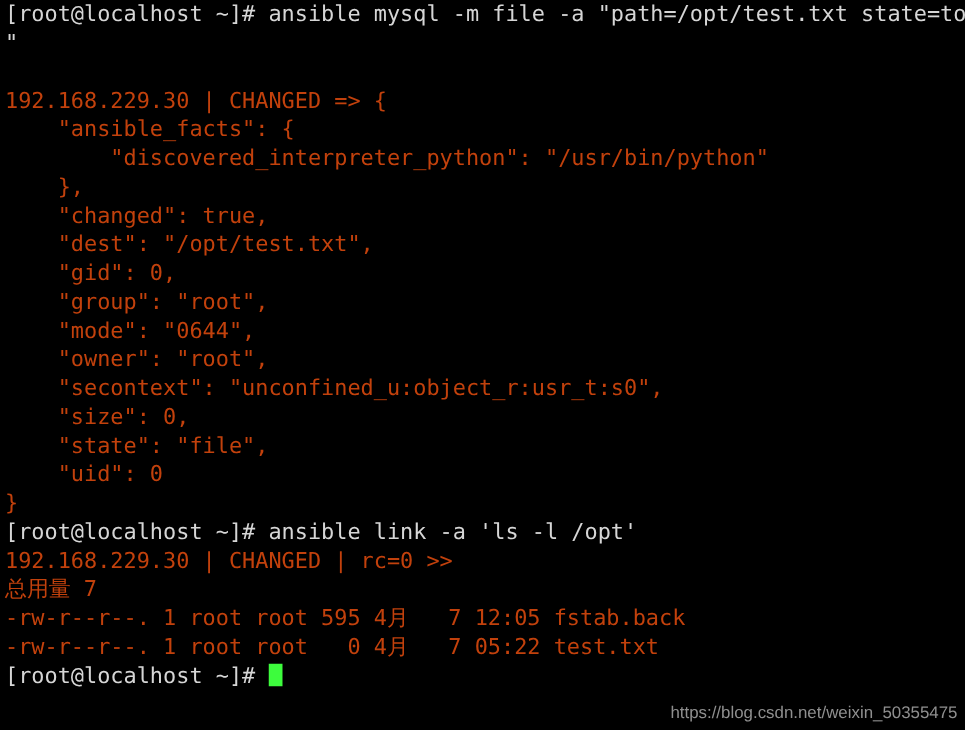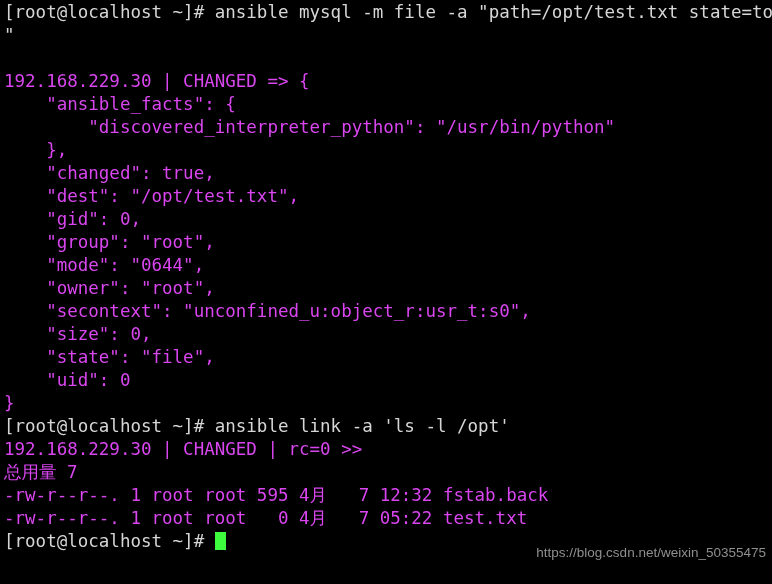--- a/index.html
+++ b/index.html
@@ -30,32 +30,32 @@
   }
   .line {
     height: 23px;
     line-height: 23px;
     font-size: 17.5px;
     letter-spacing: 0px;
     white-space: pre;
     font-family: "DejaVu Sans Mono", "Liberation Mono", monospace;
   }
   .c-prompt  { color: #d6d6d6; }
-  .c-yellow  { color: #d946ef; }
+  .c-yellow  { color: #c2410c; }
   .cursor {
     display: inline-block;
     width: 11px;
     height: 18px;
     background: #3dfc3d;
     vertical-align: -3px;
   }
   .watermark {
     position: absolute;
     right: 6px;
-    bottom: 24px;
+    bottom: 7px;
     font-family: "Liberation Sans", sans-serif;
     font-size: 13.5px;
     color: #8f8f8f;
     white-space: pre;
     letter-spacing: 0px;
   }
 </style>
 </head>
 <body>
 
@@ -75,18 +75,18 @@
       <div class="line c-yellow">    "mode": "0644",</div>
       <div class="line c-yellow">    "owner": "root",</div>
       <div class="line c-yellow">    "secontext": "unconfined_u:object_r:usr_t:s0",</div>
       <div class="line c-yellow">    "size": 0,</div>
       <div class="line c-yellow">    "state": "file",</div>
       <div class="line c-yellow">    "uid": 0</div>
       <div class="line c-yellow">}</div>
       <div class="line c-prompt">[root@localhost ~]# ansible link -a 'ls -l /opt'</div>
       <div class="line c-yellow">192.168.229.30 | CHANGED | rc=0 &gt;&gt;</div>
       <div class="line c-yellow">总用量 7</div>
-      <div class="line c-yellow">-rw-r--r--. 1 root root 595 4月   7 12:32 fstab.back</div>
+      <div class="line c-yellow">-rw-r--r--. 1 root root 595 4月   7 12:05 fstab.back</div>
       <div class="line c-yellow">-rw-r--r--. 1 root root   0 4月   7 05:22 test.txt</div>
       <div class="line c-prompt"><span>[root@localhost ~]# </span><span class="cursor"></span></div>
     </div>
   <div class="watermark">https://blog.csdn.net/weixin_50355475</div>
 </div>
 
 </body></html>

